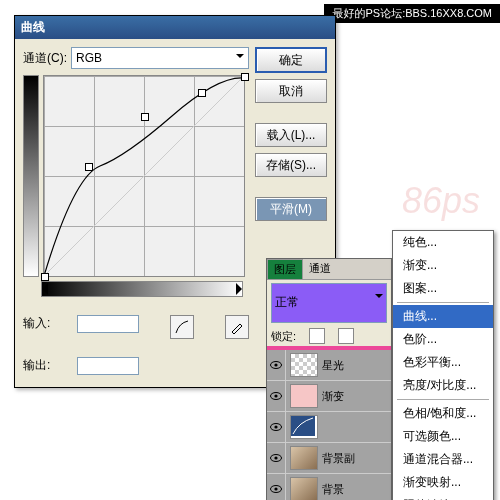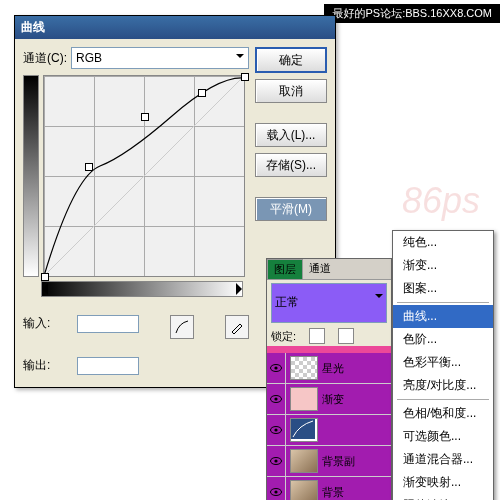--- a/index.html
+++ b/index.html
@@ -31,23 +31,23 @@
 .dlg-right{width:72px;display:flex;flex-direction:column;gap:6px}
 .btn{height:22px;border:1px solid #888;background:linear-gradient(#fff,#ddd);display:flex;align-items:center;justify-content:center;box-shadow:1px 1px 0 #fff inset}
 .btn.default{border:2px solid #2a5db0}
 
 .panel{position:absolute;left:266px;top:258px;width:124px;background:#ece9d8;border:1px solid #666}
 .panel-tabs{display:flex;background:#d4d0c8;border-bottom:1px solid #999}
 .panel-tabs span{padding:2px 6px;font-size:11px}
 .panel-tabs .act{background:#15803d;border:1px solid #999;border-bottom:none;position:relative;top:0}
 .mode-row{display:flex;align-items:center;gap:2px;padding:3px 4px}
 .mode-sel{flex:1;height:18px;border:1px solid #7f9db9;background:#8b5cf6;display:flex;justify-content:space-between;padding:10px 3px}
-.lock-row{padding:2px 4px;display:flex;align-items:center;gap:13px;border-bottom:7px solid #ec4899;font-size:11px}
+.lock-row{padding:2px 4px;display:flex;align-items:center;gap:13px;border-bottom:4px solid #ec4899;font-size:11px}
 .lock-row .ic{width:14px;height:14px;border:1px solid #888;background:#fff;display:inline-block}
-.layer{display:flex;align-items:center;height:30px;border-bottom:1px solid #ccc;background:#a21caf}
+.layer{display:flex;align-items:center;height:30px;border-bottom:1px solid #ccc;background:#a3a3a3}
 .layer .eye{width:18px;height:30px;border-right:1px solid #ccc;display:flex;align-items:center;justify-content:center}
 .layer .eye svg{width:12px;height:8px}
 .layer .thumb{width:26px;height:22px;margin:0 4px;border:1px solid #888;background:#fff;flex-shrink:0}
 .layer .thumb.checker{background:repeating-conic-gradient(#ccc 0 25%,#fff 0 50%) 0 0/8px 8px}
 .layer .name{font-size:11px;white-space:nowrap;overflow:hidden}
 .panel-foot{height:20px;display:flex;align-items:center;gap:4px;padding:0 4px;background:#d4d0c8;border-top:1px solid #999}
 .panel-foot .ic{width:14px;height:14px;display:inline-block}
 
 .menu{position:absolute;left:392px;top:230px;width:100px;background:#fff;border:1px solid #666;box-shadow:2px 2px 4px rgba(0,0,0,.4)}
 .menu .mi{padding:3px 10px;font-size:12px;white-space:nowrap}

